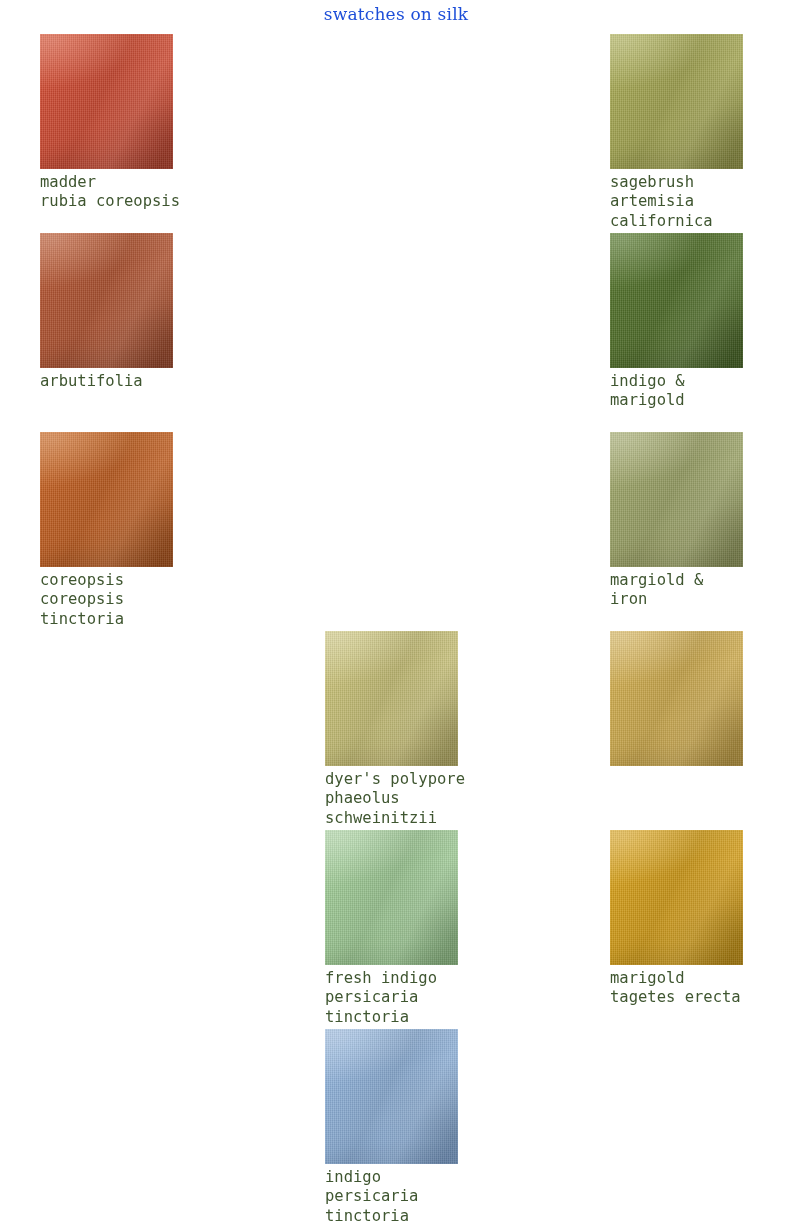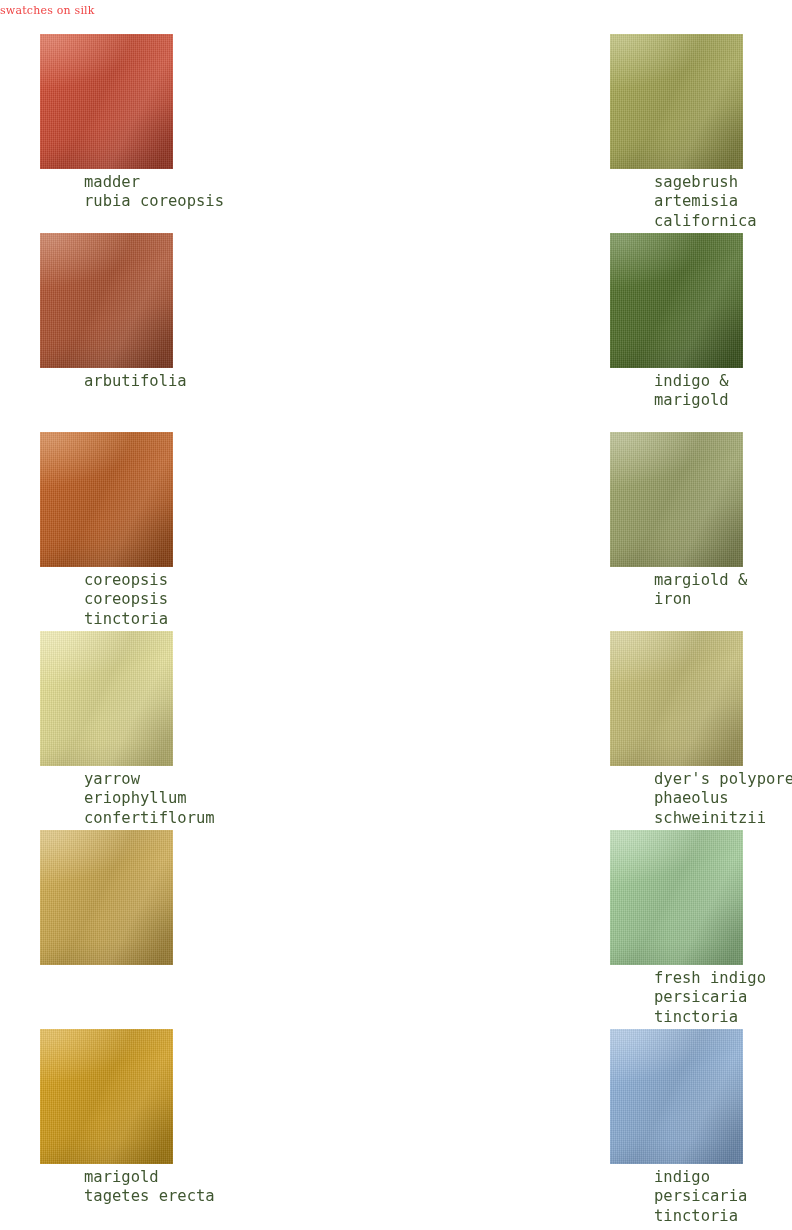--- a/index.html
+++ b/index.html
@@ -14,25 +14,25 @@
     position: relative;
     font-family: "DejaVu Sans Mono", "Liberation Mono", monospace;
     overflow: hidden;
   }
 
   #page-title {
     position: absolute;
     left: 0;
     top: 4px;
     width: 792px;
-    text-align: left;
+    text-align: center;
     font-family: "DejaVu Serif", "Liberation Serif", serif;
-    font-size: 11px;
+    font-size: 17px;
     letter-spacing: 0.2px;
-    color: #ef4444;
+    color: #1d4ed8;
     white-space: nowrap;
   }
 
   #swatch-grid {
     position: absolute;
     left: 0;
     top: 34px;
     width: 792px;
     display: grid;
     grid-template-columns: 285px 285px 222px;
@@ -85,21 +85,21 @@
     pointer-events: none;
   }
 
   .swatch-label {
     margin-top: 4px;
     color: #3f5630;
     font-size: 15.5px;
     line-height: 19.3px;
     white-space: nowrap;
   }
-  .swatch-label .line { display: block; margin-left: 44px; }
+  .swatch-label .line { display: block; }
 </style>
 </head>
 <body>
 
 <div id="page-title">swatches on silk</div>
 
 <div id="swatch-grid">
     <div class="swatch-cell col-0">
       <div class="swatch-cell-inner">
         <div class="swatch-chip" style="background: linear-gradient(160deg, rgb(221, 99, 71) 0%, rgb(205, 75, 51) 34%, rgb(205, 75, 51) 62%, rgb(168, 58, 38) 100%);"></div>
@@ -174,30 +174,20 @@
       </div>
     </div>
     <div class="swatch-cell col-2">
       <div class="swatch-cell-inner">
         <div class="swatch-label">
           <span class="line">chesnut</span>
           <span class="line">castanea sativa</span>
         </div>
       </div>
     </div>
-    <div class="swatch-cell col-0">
-      <div class="swatch-cell-inner">
-        <div class="swatch-chip" style="background: linear-gradient(160deg, rgb(239, 234, 171) 0%, rgb(227, 221, 146) 34%, rgb(227, 221, 146) 62%, rgb(203, 196, 119) 100%);"></div>
-        <div class="swatch-label">
-          <span class="line">yarrow</span>
-          <span class="line">eriophyllum</span>
-          <span class="line">confertiflorum</span>
-        </div>
-      </div>
-    </div>
     <div class="swatch-cell col-1">
       <div class="swatch-cell-inner">
         <div class="swatch-chip" style="background: linear-gradient(160deg, rgb(214, 208, 146) 0%, rgb(198, 191, 119) 34%, rgb(198, 191, 119) 62%, rgb(172, 163, 92) 100%);"></div>
         <div class="swatch-label">
           <span class="line">dyer's polypore</span>
           <span class="line">phaeolus</span>
           <span class="line">schweinitzii</span>
         </div>
       </div>
     </div>

